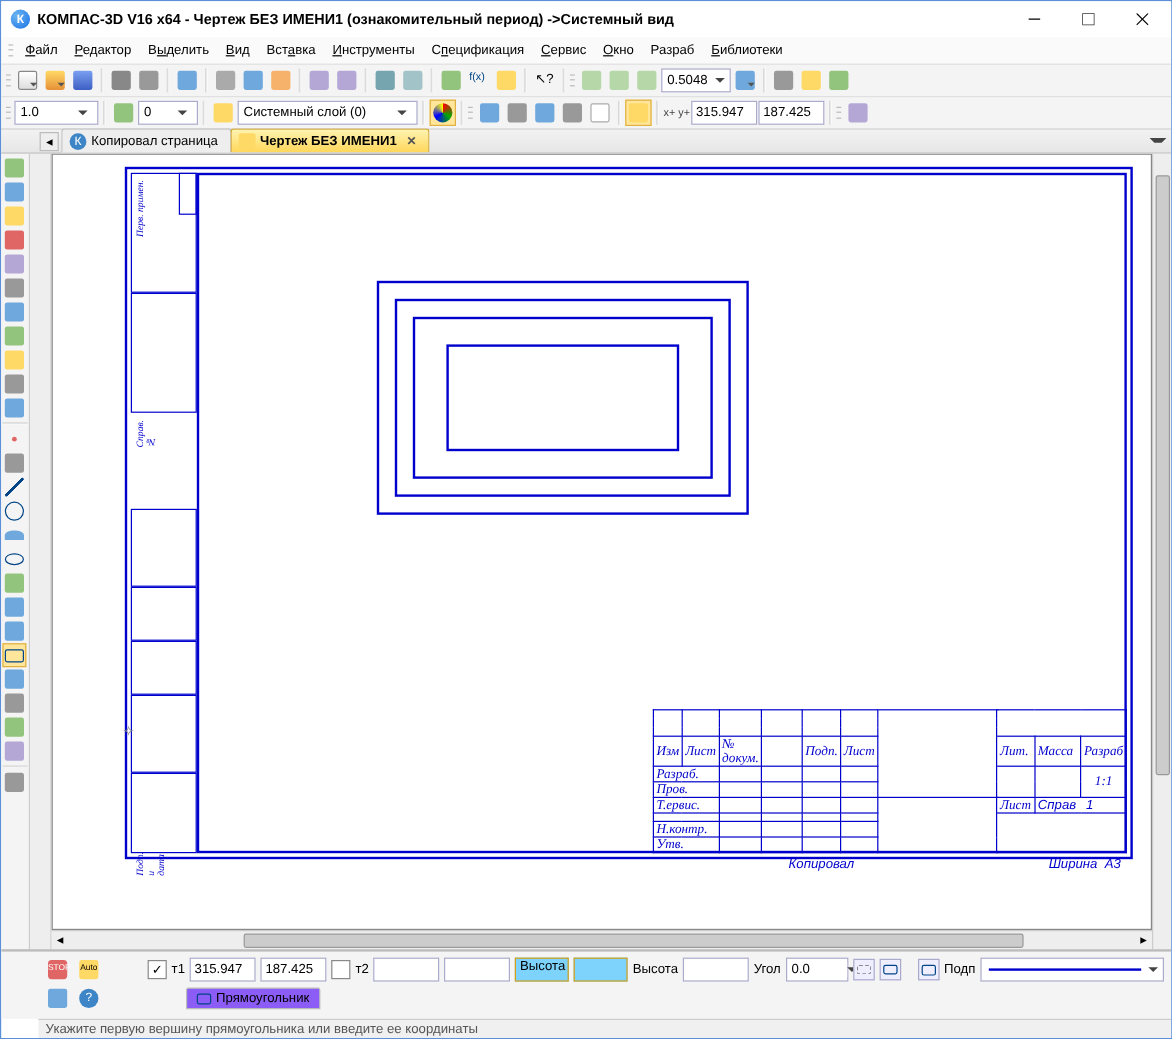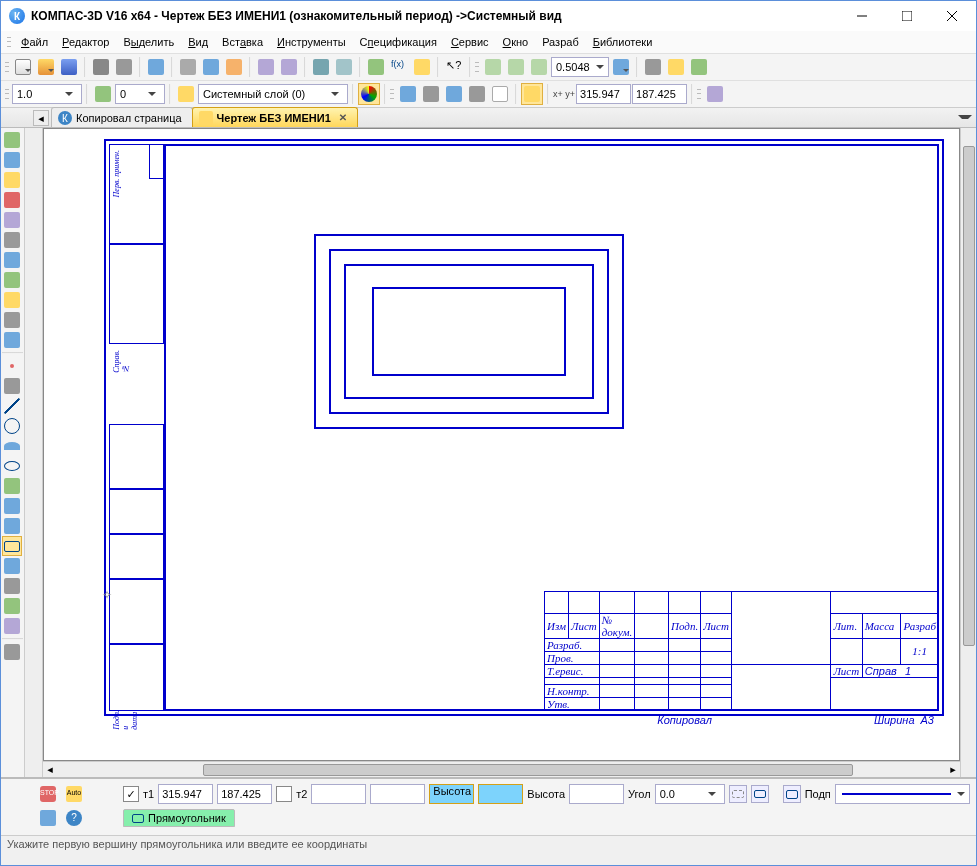--- a/index.html
+++ b/index.html
@@ -70,29 +70,29 @@
 .titleblock table{border-collapse:collapse;width:100%;height:100%;}
 .titleblock td{border:1.5px solid #0000cc;padding:0 2px;font-style:italic;color:#00c;font-family:serif;}
 
 .sidestrip{position:absolute;left:5px;top:5px;width:55px;bottom:5px;}
 .sidestrip .cell{border:1.5px solid #0000cc;position:absolute;left:0;width:55px;}
 .sidestrip .lbl{position:absolute;left:2px;font-size:8px;font-style:italic;font-family:serif;color:#00c;writing-mode:vertical-rl;transform:rotate(180deg);}
 
 
 .prop-panel{border-top:2px solid #bbb;background:#f4f4f4;padding:4px 6px;}
 .prop-row{display:flex;align-items:center;gap:4px;margin-bottom:2px;}
-.prop-tab{height:18px;display:flex;align-items:center;padding:0 8px;background:#86efac;border:1px solid #bbb;border-radius:2px 2px 0 0;gap:4px;}
+.prop-tab{height:18px;display:flex;align-items:center;padding:0 8px;background:#8b5cf6;border:1px solid #bbb;border-radius:2px 2px 0 0;gap:4px;margin-left:32px;}
 .prop-field{height:20px;border:1px solid #aac;background:#fff;padding:0 3px;width:55px;outline:none;font-size:11px;}
 .prop-field.hl{background:#7dd3fc;border-color:#d4a017;width:45px;}
 .prop-label{font-size:11px;}
 .prop-check{width:16px;height:16px;border:1px solid #888;display:flex;align-items:center;justify-content:center;background:#fff;}
 .prop-sq{width:18px;height:18px;border:1px solid #aac;display:flex;align-items:center;justify-content:center;background:#eef;}
 
 
-.statusbar{height:30px;background:#f0f0f0;border-top:1px solid #ccc;padding:2px 6px;font-size:11px;color:#555;}
+.statusbar{height:16px;background:#f0f0f0;border-top:1px solid #ccc;padding:2px 6px;font-size:11px;color:#555;margin-left:31px;}
 
 
 .ic{display:inline-block;border-radius:2px;}
 .ic-new{background:linear-gradient(#fff,#ddd);border:1px solid #888;}
 .ic-open{background:linear-gradient(#ffd966,#e69138);}
 .ic-save{background:linear-gradient(#7b9ff0,#3d5fc4);}
 .ic-print{background:#888;}
 .ic-cut{background:#aaa;}
 .ic-copy{background:#6fa8dc;}
 .ic-paste{background:#f6b26b;}
@@ -566,21 +566,21 @@
     <input class="prop-field" value="187.425" style="">
     <div class="prop-check"></div>
     <span class="prop-label">т2</span>
     <input class="prop-field" style="">
     <input class="prop-field" style="">
     <span class="prop-label prop-field hl" style="border-color:#d4a017;text-align:center">Высота</span>
     <input class="prop-field hl" style="">
     <span class="prop-label">Высота</span>
     <input class="prop-field" style="">
     <span class="prop-label">Угол</span>
-    <div class="tb-combo" style="width:70px">
+    <div class="tb-combo" style="width:52px">
       <input style="width: 48px;" value="0.0">
       <div class="dd"></div>
     </div>
     <div class="prop-sq">
         <span class="ic" style="border:1px dashed #888;width:12px;height:8px;"></span>
       </div>
     <div class="prop-sq">
         <span class="ic" style="border:1px solid #048;width:12px;height:8px;"></span>
       </div>
     <div style="width:6px"></div>

